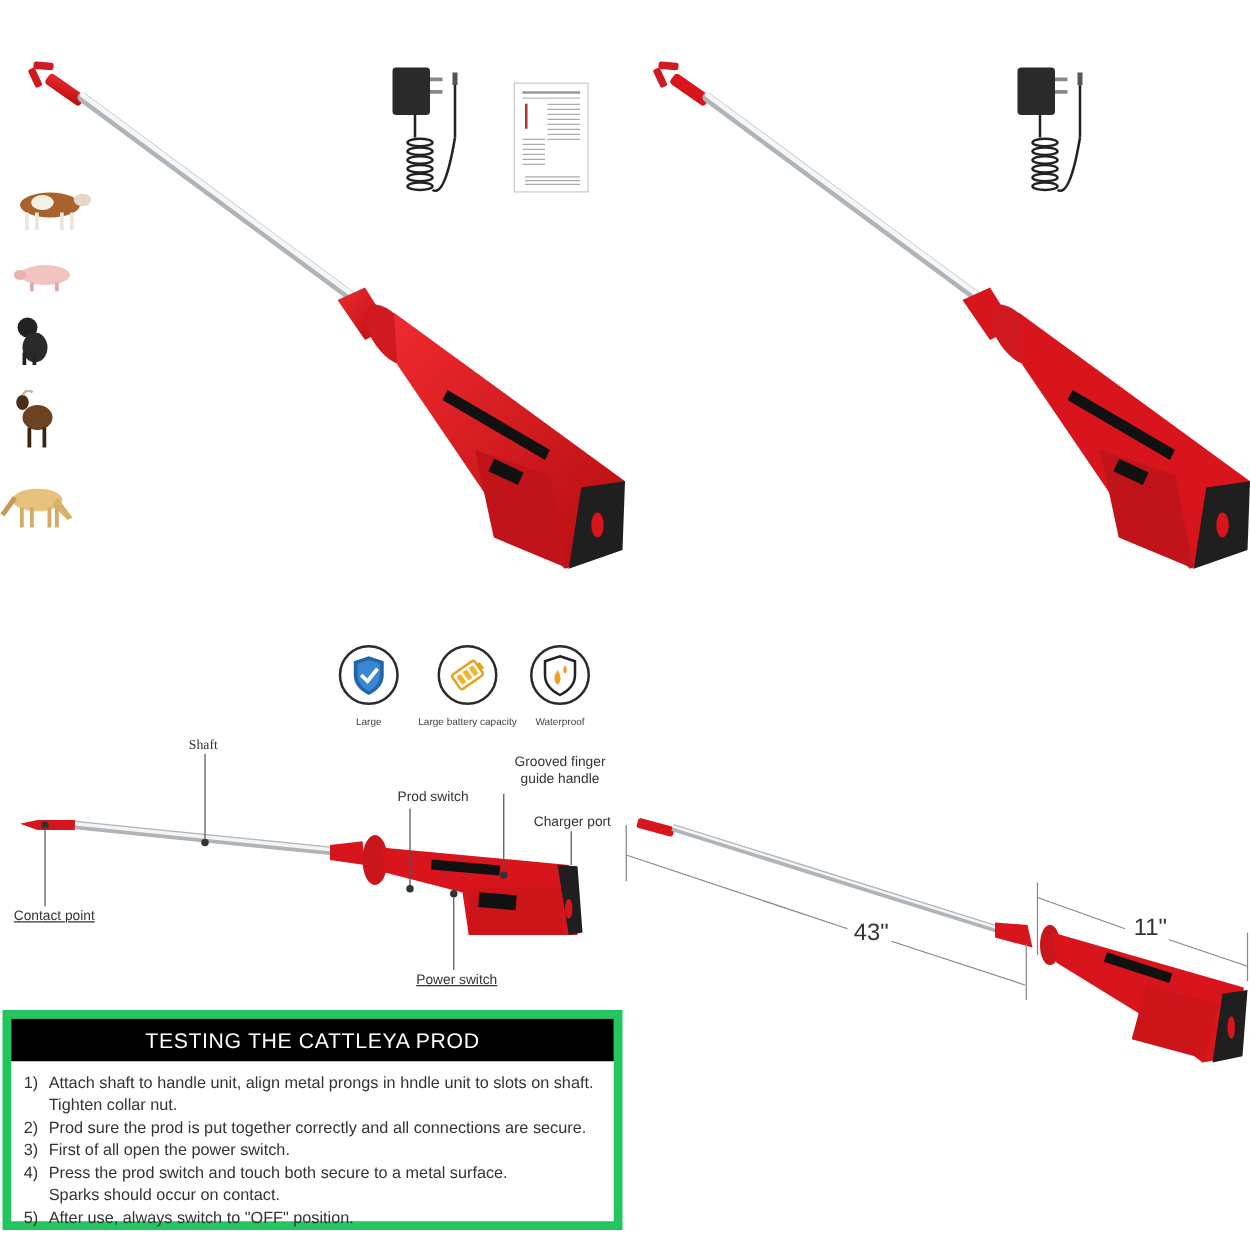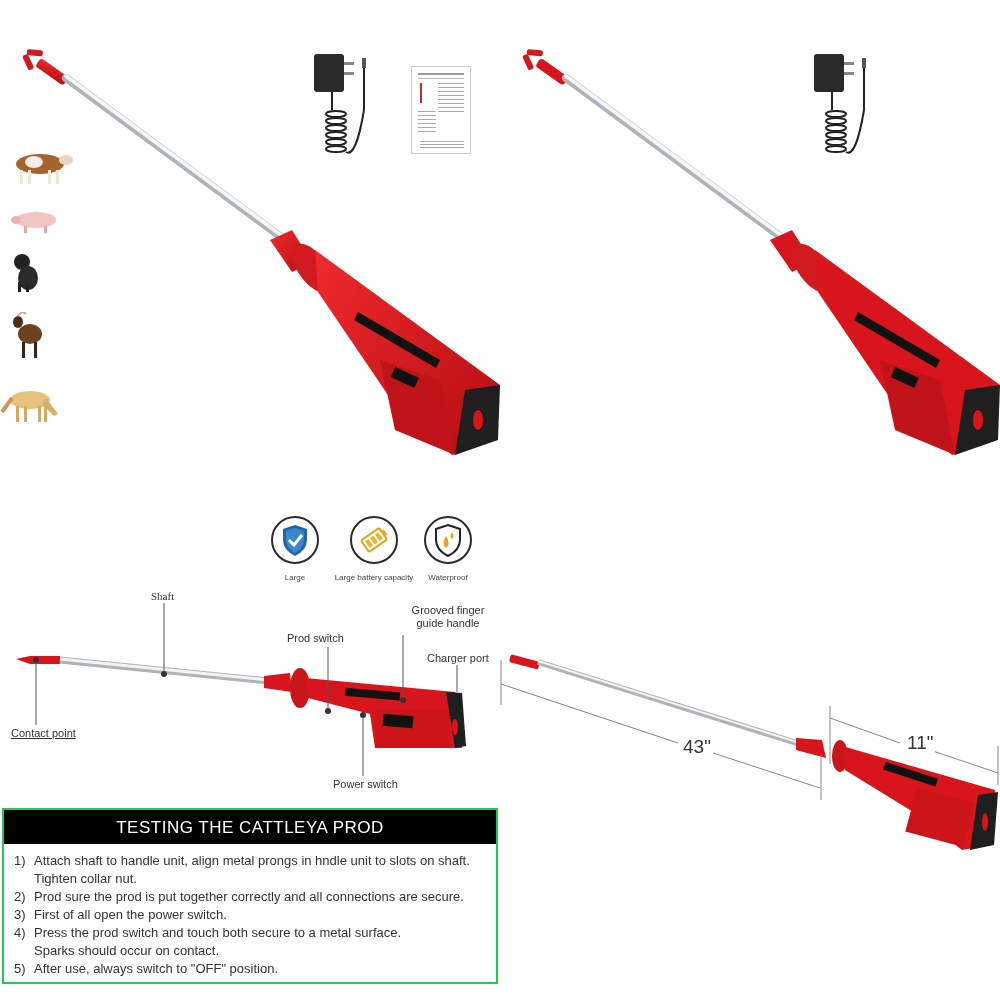--- a/index.html
+++ b/index.html
@@ -5,21 +5,21 @@
   html,body{margin:0;padding:0;background:#fff;}
   body{width:1000px;height:1000px;position:relative;overflow:hidden;font-family:"Liberation Sans",sans-serif;color:#333;}
   .panel{position:absolute;}
   svg{position:absolute;left:0;top:0;}
   .lbl{position:absolute;font-size:11px;color:#333;white-space:nowrap;line-height:13px;}
   .lbl.c{text-align:center;margin-left:44px;}
   .dim{position:absolute;font-size:19px;color:#333;font-family:"Liberation Sans",sans-serif;background:#fff;padding:0 2px;}
   .feat{position:absolute;text-align:center;width:90px;}
   .feat .circ{width:44px;height:44px;border:2px solid #2b2b2b;border-radius:50%;margin:0 auto;position:relative;background:#fff;}
   .feat .cap{font-size:8px;color:#444;margin-top:9px;white-space:nowrap;}
-  .box{position:absolute;left:2px;top:808px;width:496px;height:176px;border:2px solid #22c55e;box-sizing:border-box;background:#fff;}
+  .box{position:absolute;left:2px;top:808px;width:496px;height:176px;border:7px solid #22c55e;box-sizing:border-box;background:#fff;}
   .box .hdr{background:#000;color:#fff;height:34px;line-height:36px;text-align:center;font-size:17px;letter-spacing:0.5px;}
   .box ol{list-style:none;margin:8px 0 0 0;padding:0 0 0 10px;font-size:13px;line-height:18px;color:#333;}
   .box li{position:relative;padding-left:20px;}
   .box li .n{position:absolute;left:0;top:0;}
   .box li .cont{display:block;}
   .animal{position:absolute;}
 </style>
 </head>
 <body>
 
@@ -242,24 +242,24 @@
     <line x1="328" y1="67" x2="328" y2="128" stroke="#555" stroke-width="1"></line>
     <line x1="363" y1="138" x2="363" y2="196" stroke="#555" stroke-width="1"></line>
     <line x1="403" y1="55" x2="403" y2="118" stroke="#555" stroke-width="1"></line>
     <line x1="457" y1="85" x2="457" y2="112" stroke="#555" stroke-width="1"></line>
   </svg>
   <div class="lbl" style="left:151px;top:10px;font-family:Liberation Serif, serif;">Shaft</div>
   <div class="lbl c" style="left:362px;top:24px;width:84px;">
     <div>Grooved finger</div>
     <div>guide handle</div>
   </div>
-  <div class="lbl" style="left:287px;top:52px;">Prod switch</div>
+  <div class="lbl" style="left:318px;top:52px;">Prod switch</div>
   <div class="lbl" style="left:427px;top:72px;">Charger port</div>
   <div class="lbl" style="left:11px;top:147px;text-decoration:underline;">Contact point</div>
-  <div class="lbl" style="left:333px;top:198px;">Power switch</div>
+  <div class="lbl" style="left:333px;top:198px;text-decoration:underline;">Power switch</div>
 </div>
 
 <div class="panel" style="left:500px;top:640px;width:500px;height:220px;">
   <svg width="500" height="220">
 
     <g transform="translate(10,18) rotate(15)">
       <rect x="0" y="-4" width="30" height="8" rx="2" fill="#d8141c"></rect>
     </g>
 
     <line x1="38" y1="22" x2="300" y2="104" stroke="#aeb4b8" stroke-width="6"></line>

